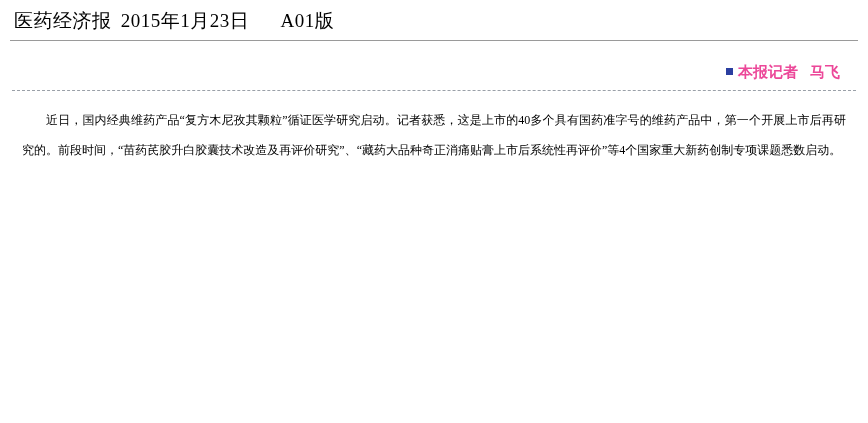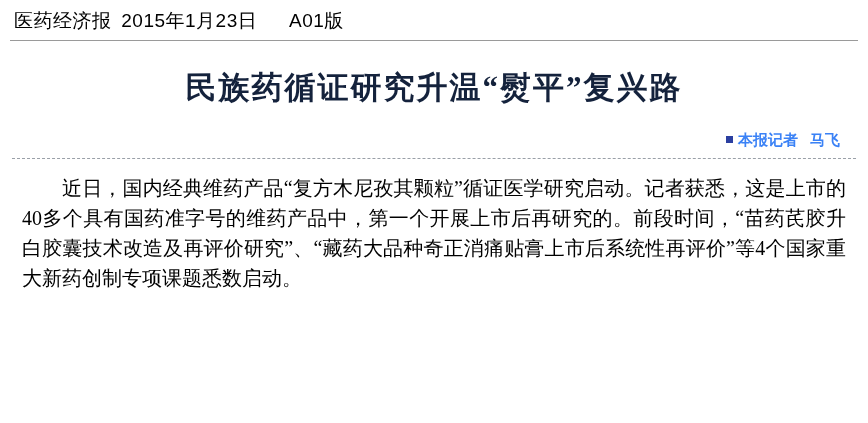--- a/index.html
+++ b/index.html
@@ -17,21 +17,21 @@
   }
   .page {
     width: 868px;
     height: 423px;
     position: relative;
     box-sizing: border-box;
   }
   
   .masthead {
     padding: 8px 0 0 14px;
-    font-family: Liberation Sans, sans-serif;
+    font-family: Liberation Serif, serif;
     font-size: 19px;
     letter-spacing: 0.5px;
     white-space: nowrap;
   }
   .masthead .paper-name { }
   .masthead .issue-date { margin-left: 4px; }
   .masthead .edition { margin-left: 26px; }
 
   .masthead-rule {
     margin: 6px 10px 0 10px;
@@ -53,21 +53,21 @@
   }
 
   
   .byline-row {
     margin-top: 22px;
     padding-right: 28px;
     text-align: right;
     font-family: "Liberation Sans", "DejaVu Sans", sans-serif;
     font-size: 15px;
     font-weight: bold;
-    color: #3b82f6;
+    color: #ec4899;
   }
   .byline-bullet {
     display: inline-block;
     width: 7px;
     height: 7px;
     background: #2b3fa0;
     margin-right: 5px;
     vertical-align: 2px;
   }
   .byline-reporter { margin-left: 12px; }
@@ -76,21 +76,21 @@
     margin: 8px 12px 0 12px;
     border-top: 1px dashed #9aa0a8;
     height: 0;
     font-size: 0;
     line-height: 0;
   }
 
   
   .article-body {
     margin: 14px 22px 0 22px;
-    font-size: 20px;
+    font-size: 12px;
     line-height: 30px;
     text-align: justify;
     text-justify: inter-ideograph;
   }
   .article-body p {
     margin: 0 0 14px 0;
     text-indent: 2em;
   }
 </style>
 </head>
@@ -99,21 +99,20 @@
 <div class="page">
 
   <div class="masthead">
     <span class="paper-name">医药经济报</span>
     <span class="issue-date">2015年1月23日</span>
     <span class="edition">A01版</span>
   </div>
 
   <div class="masthead-rule"></div>
 
-  <h1 class="headline">民族药循证研究升温“熨平”复兴路</h1>
 
   <div class="byline-row">
     <span class="byline-bullet"></span><span>本报记者</span><span class="byline-reporter">马飞</span>
   </div>
 
   <div class="dashed-rule"></div>
 
   <div class="article-body">
     <p>近日，国内经典维药产品“复方木尼孜其颗粒”循证医学研究启动。记者获悉，这是上市的40多个具有国药准字号的维药产品中，第一个开展上市后再研究的。前段时间，“苗药芪胶升白胶囊技术改造及再评价研究”、“藏药大品种奇正消痛贴膏上市后系统性再评价”等4个国家重大新药创制专项课题悉数启动。</p>
   </div>

